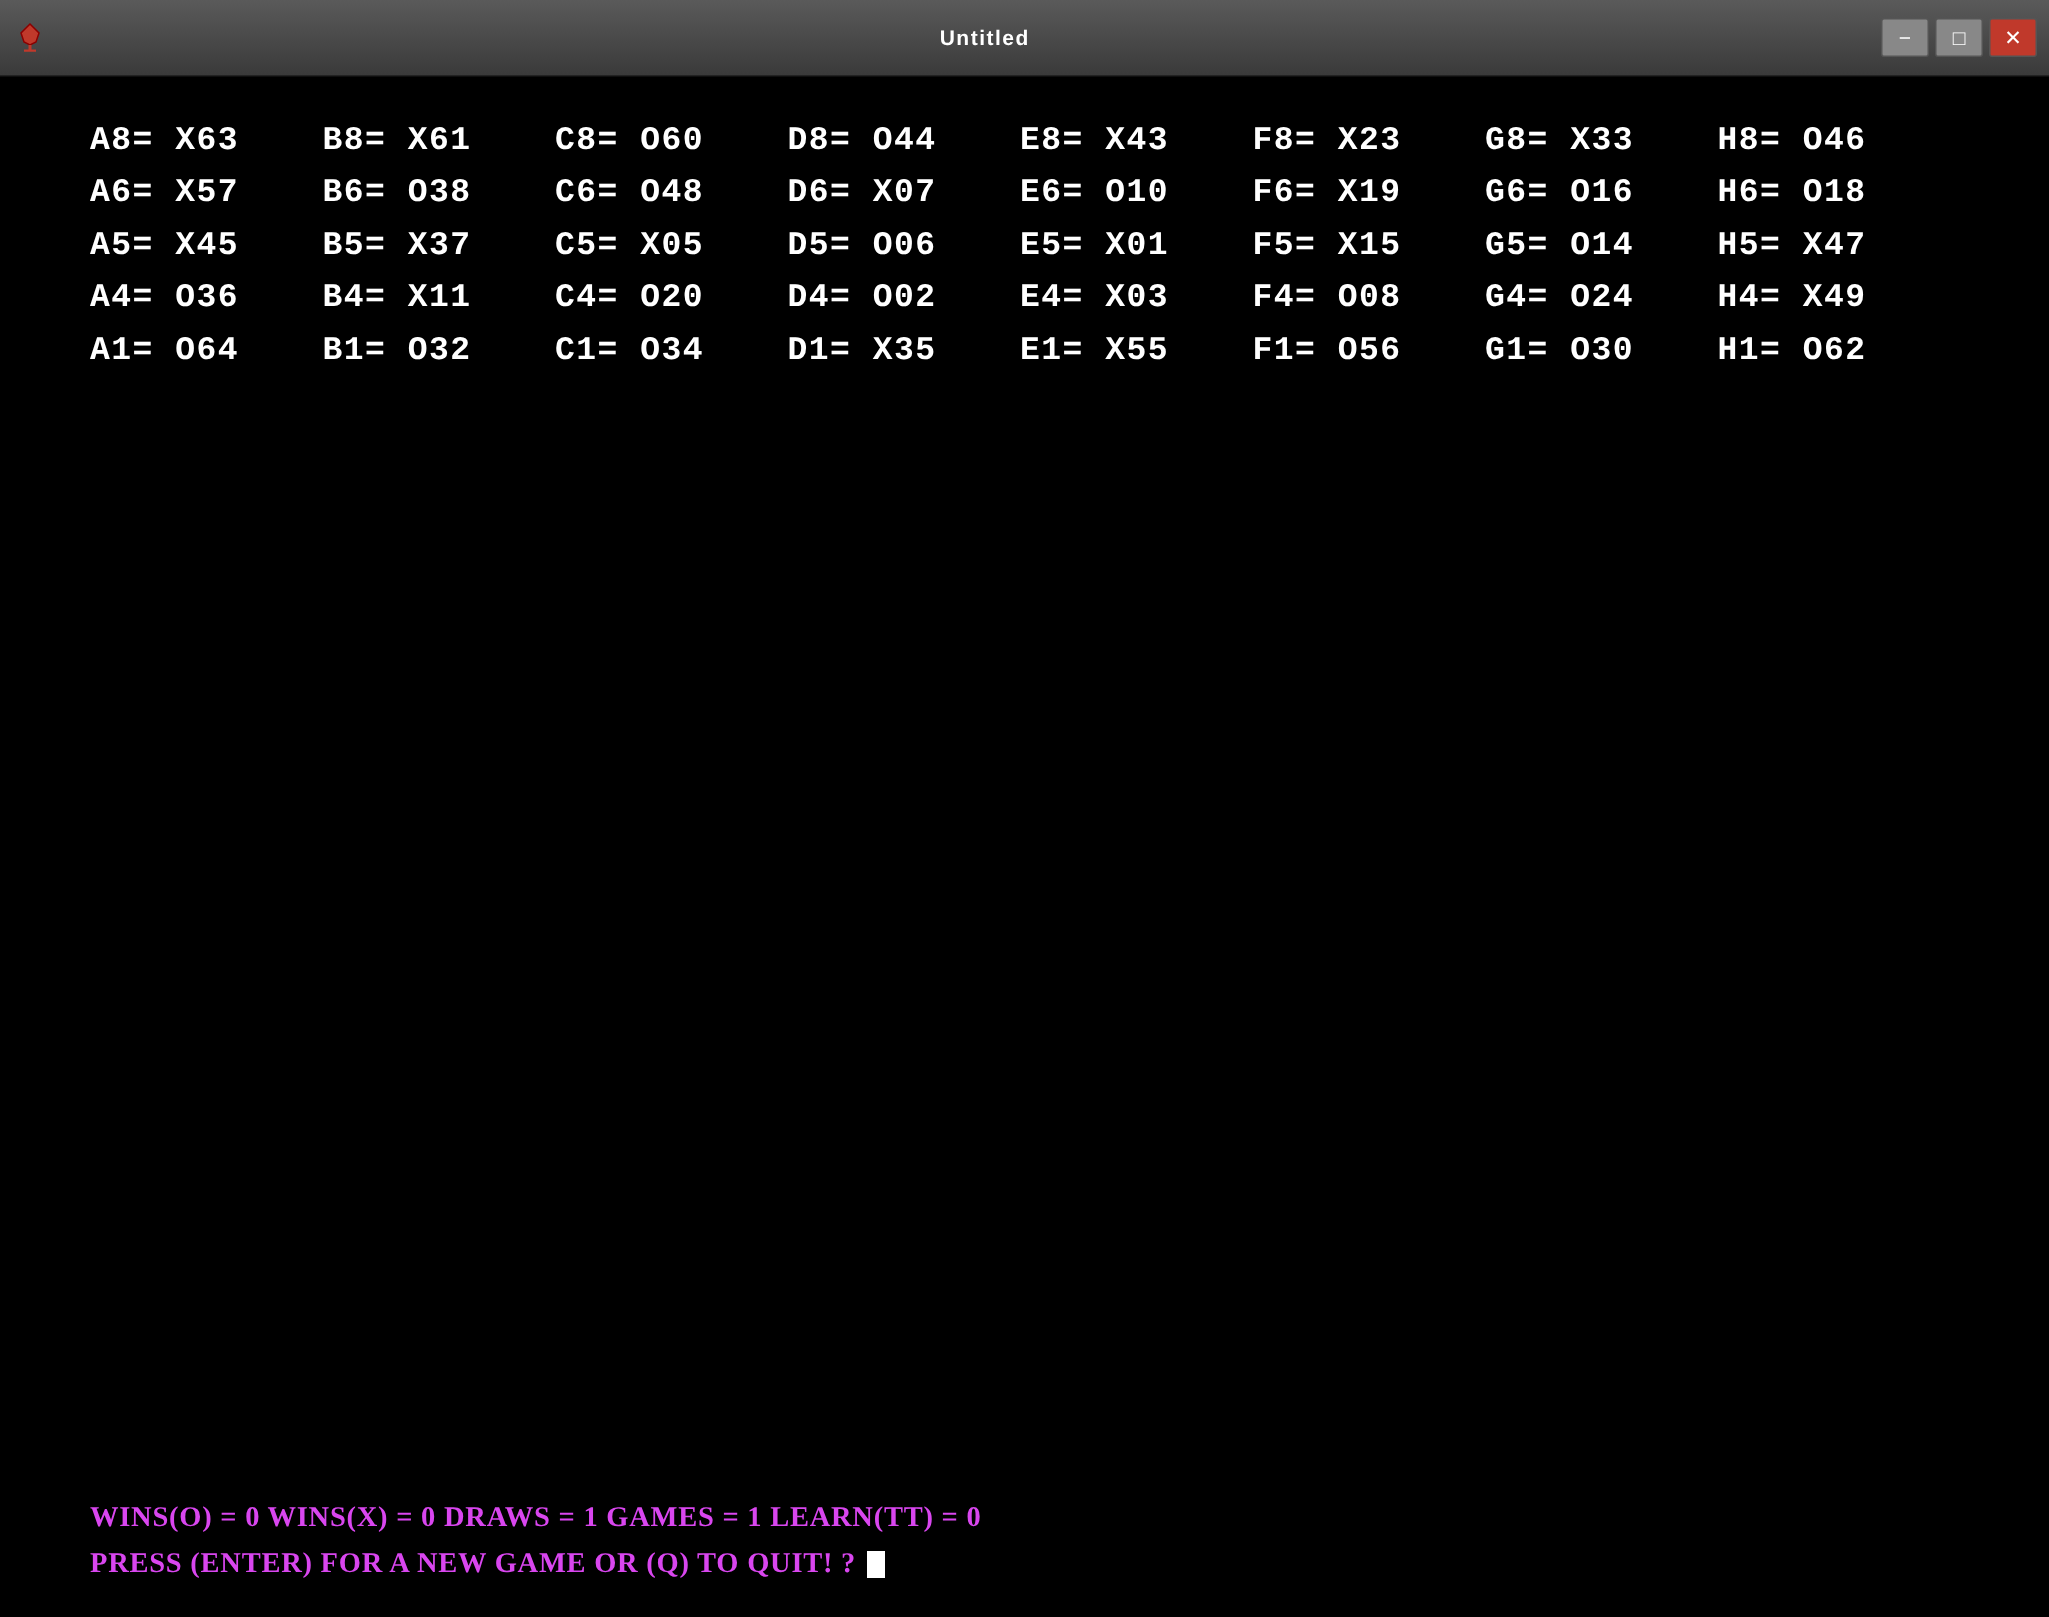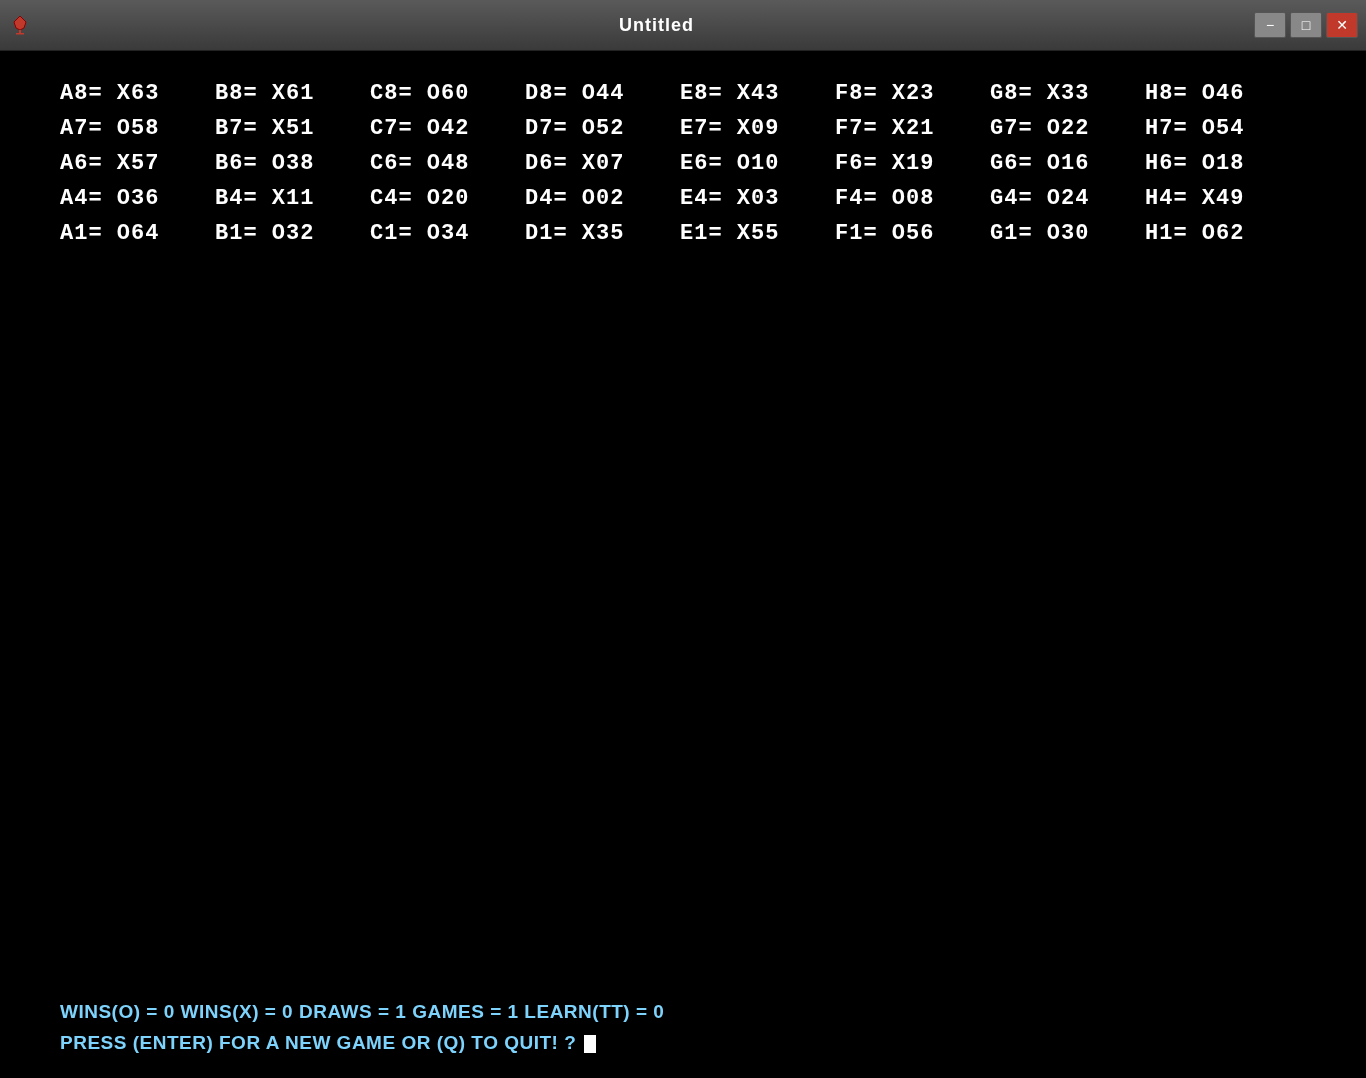--- a/index.html
+++ b/index.html
@@ -35,21 +35,21 @@
       justify-content: center;
     }
     #wine-icon svg {
       width: 22px;
       height: 22px;
     }
     #titlebar-title {
       flex: 1;
       text-align: center;
       color: white;
-      font-size: 18px;
+      font-size: 14px;
       font-weight: bold;
       font-family: sans-serif;
       letter-spacing: 1px;
       position: absolute;
       left: 136px;
       right: 189px;
     }
     #titlebar-controls {
       display: flex;
       gap: 4px;
@@ -104,23 +104,23 @@
       white-space: nowrap;
       letter-spacing: 1px;
     }
 
     
     #status-area {
       margin-top: 10px;
       padding-top: 10px;
     }
     .status-line {
-      color: #7dd3fc;
+      color: #d946ef;
       font-size: 19px;
-      font-family: Liberation Sans, sans-serif;
+      font-family: Liberation Serif, serif;
       font-weight: bold;
       line-height: 1.6;
       letter-spacing: 0.5px;
     }
     .cursor-block {
       display: inline-block;
       width: 12px;
       height: 18px;
       background: white;
       vertical-align: middle;
@@ -154,40 +154,40 @@
         <div class="cell">A8= X63</div>
         <div class="cell">B8= X61</div>
         <div class="cell">C8= O60</div>
         <div class="cell">D8= O44</div>
         <div class="cell">E8= X43</div>
         <div class="cell">F8= X23</div>
         <div class="cell">G8= X33</div>
         <div class="cell">H8= O46</div>
       </div>
       <div class="grid-row">
-        <div class="cell">A7= O58</div>
-        <div class="cell">B7= X51</div>
-        <div class="cell">C7= O42</div>
-        <div class="cell">D7= O52</div>
-        <div class="cell">E7= X09</div>
-        <div class="cell">F7= X21</div>
-        <div class="cell">G7= O22</div>
-        <div class="cell">H7= O54</div>
-      </div>
-      <div class="grid-row">
         <div class="cell">A6= X57</div>
         <div class="cell">B6= O38</div>
         <div class="cell">C6= O48</div>
         <div class="cell">D6= X07</div>
         <div class="cell">E6= O10</div>
         <div class="cell">F6= X19</div>
         <div class="cell">G6= O16</div>
         <div class="cell">H6= O18</div>
       </div>
       <div class="grid-row">
+        <div class="cell">A5= X45</div>
+        <div class="cell">B5= X37</div>
+        <div class="cell">C5= X05</div>
+        <div class="cell">D5= O06</div>
+        <div class="cell">E5= X01</div>
+        <div class="cell">F5= X15</div>
+        <div class="cell">G5= O14</div>
+        <div class="cell">H5= X47</div>
+      </div>
+      <div class="grid-row">
         <div class="cell">A4= O36</div>
         <div class="cell">B4= X11</div>
         <div class="cell">C4= O20</div>
         <div class="cell">D4= O02</div>
         <div class="cell">E4= X03</div>
         <div class="cell">F4= O08</div>
         <div class="cell">G4= O24</div>
         <div class="cell">H4= X49</div>
       </div>
       <div class="grid-row">

